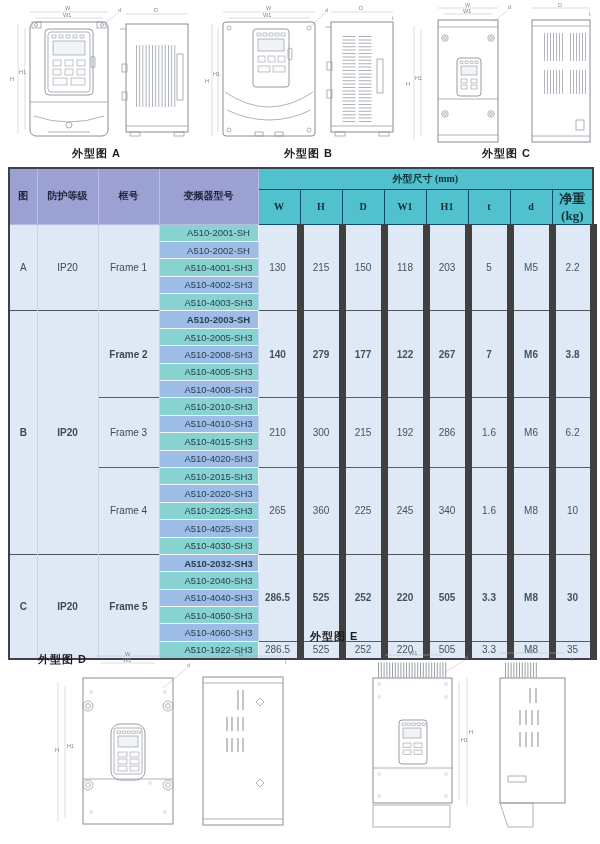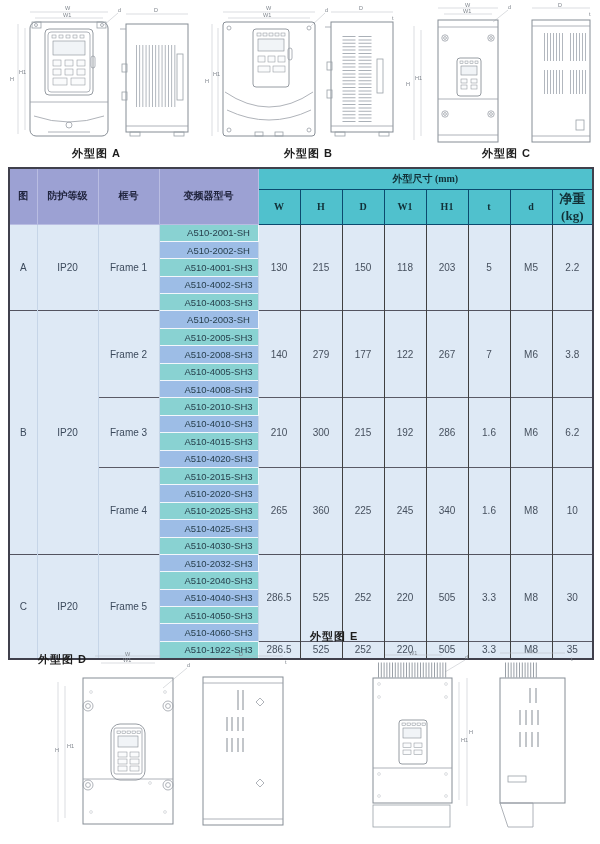--- a/index.html
+++ b/index.html
@@ -48,24 +48,24 @@
   }
   td.model{
     font-size:9.5px;color:#273f4c;
     border:1.5px solid #f2f7fc;
     padding-left:20px;
   }
   tbody tr:nth-child(odd) td.model{background:#89D2D2;}
   tbody tr:nth-child(even) td.model{background:#9DBDE6;}
   td.dim{
     background:#DEE9F5;color:#46505e;font-size:10px;
-    border-left:1px solid #c6d5e7;border-right:1px solid #404040;
+    border-left:1px solid #c6d5e7;border-right:7px solid #404040;
   }
   thead{border-bottom:1.5px solid #53535f;}
-  tr.secline > td{border-top:1.6px solid #53535f;}
+  tr.secline > td{border-top:1.6px solid #53535f;font-weight:bold;}
   tr.frameline > td{border-top:1.4px solid #5a5a66;}
 </style>
 </head>
 <body>
 
 <div class="draw" style="left:8px;top:4px;">
 <svg width="192" height="142" viewBox="0 0 192 142">
 
   <line class="thin" x1="22" y1="8" x2="100" y2="8"></line>
       <text class="dl" x="57" y="6">W</text>

